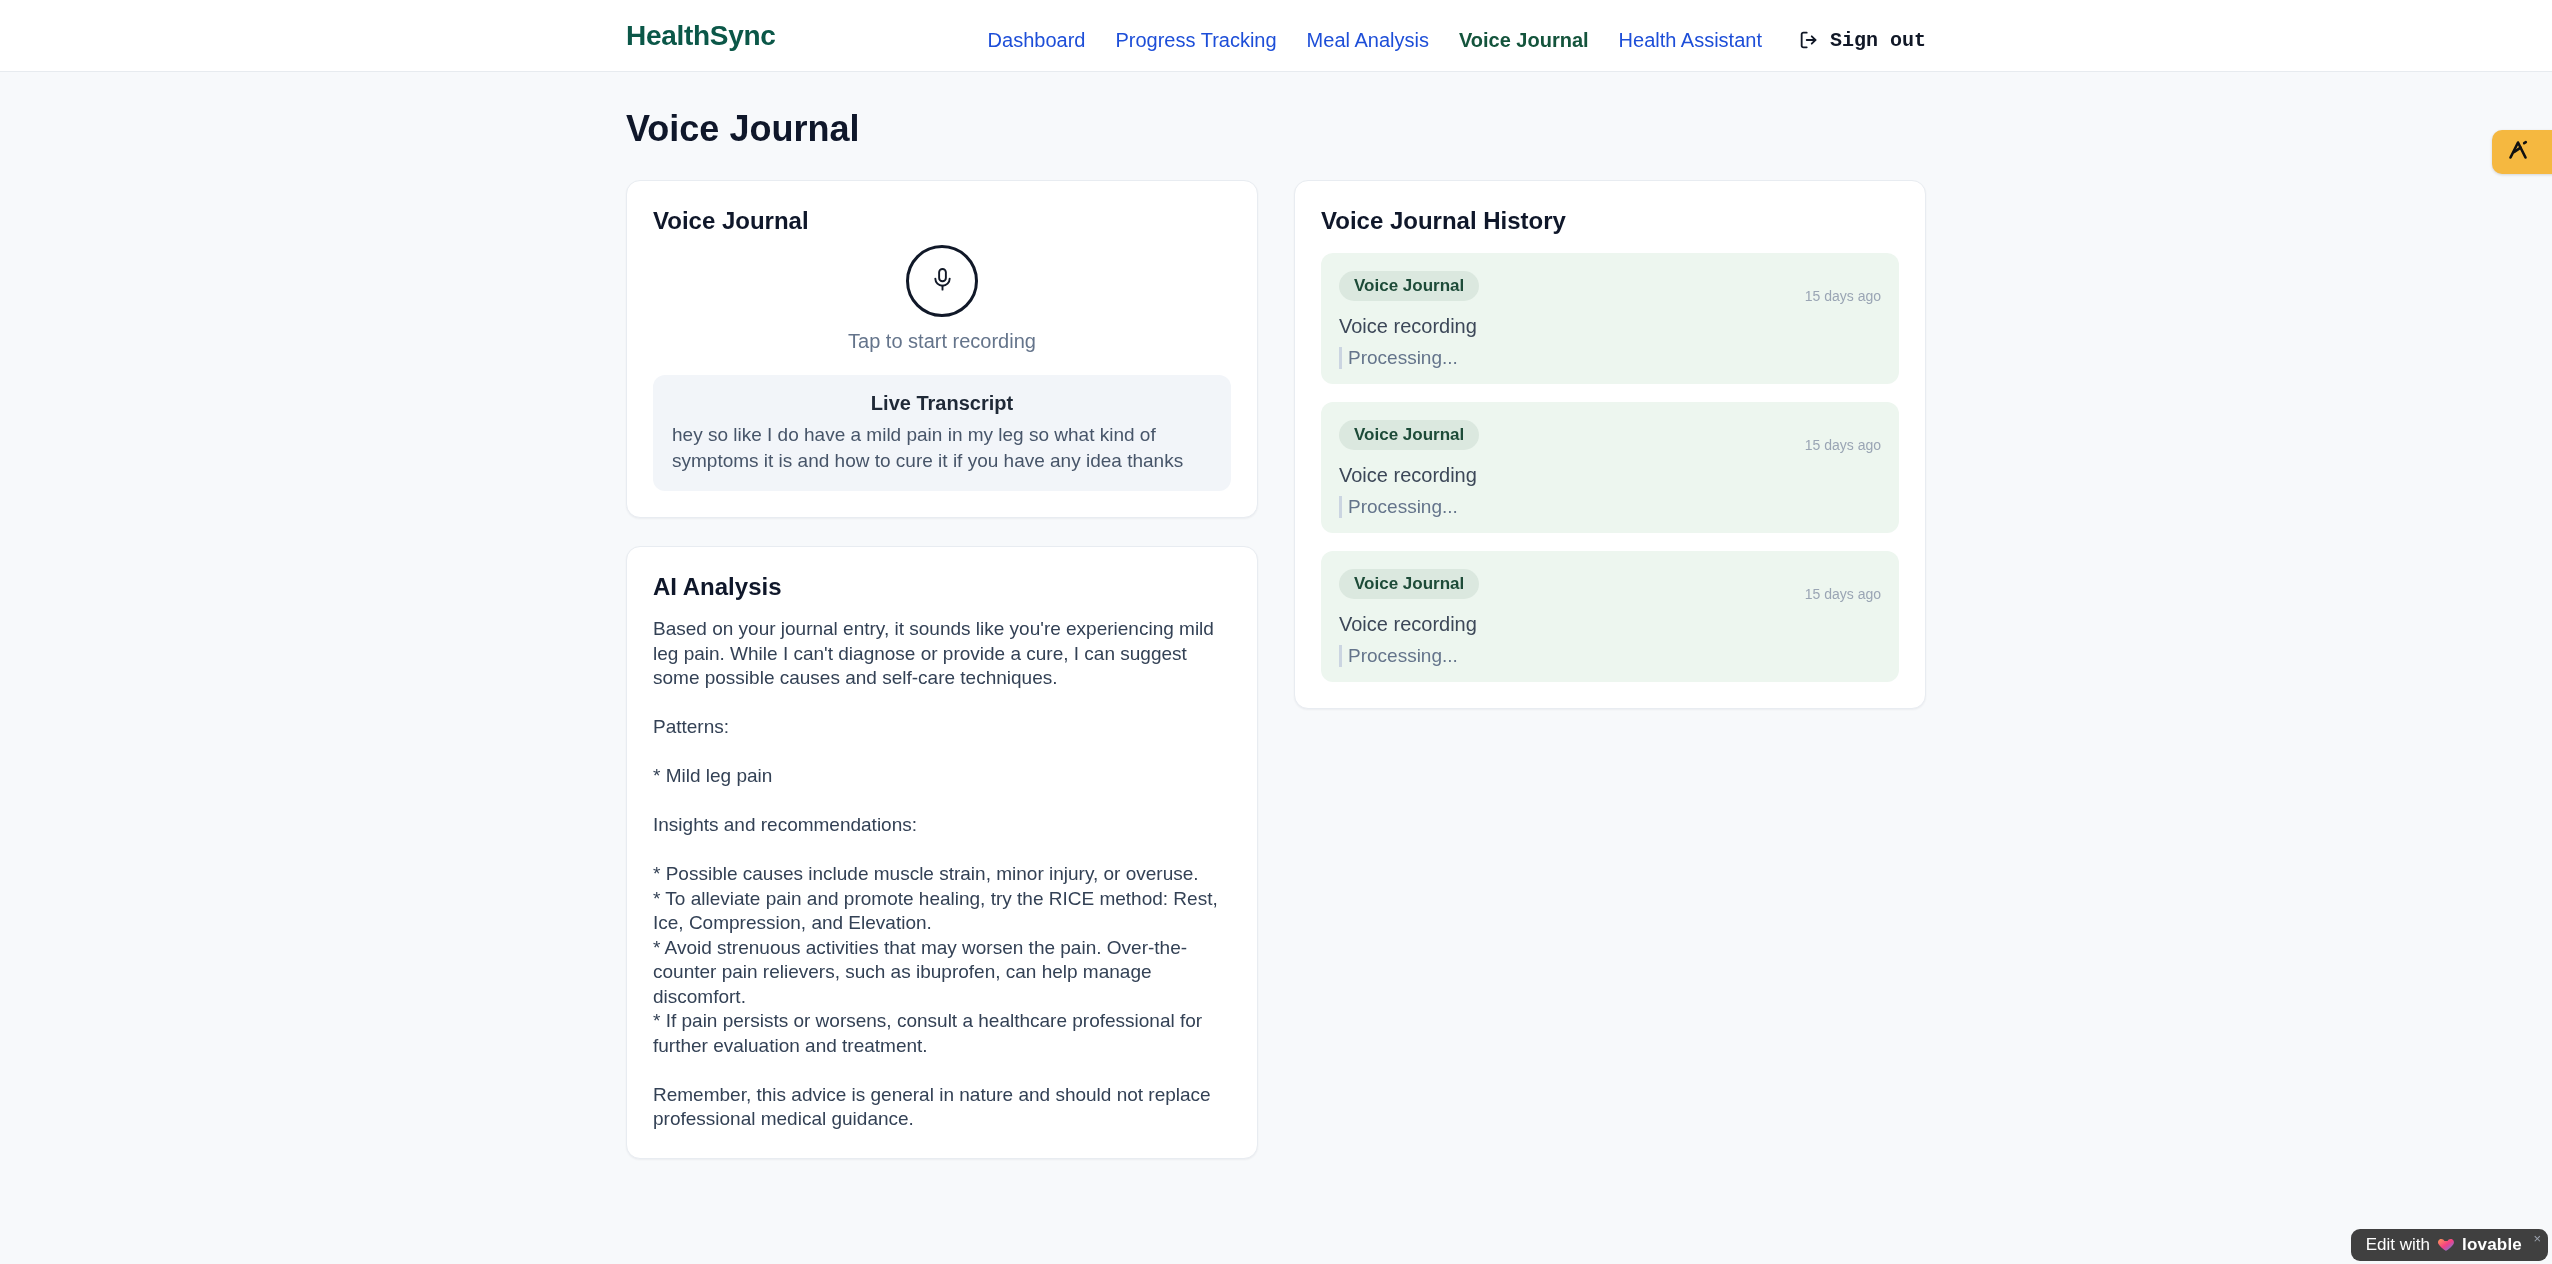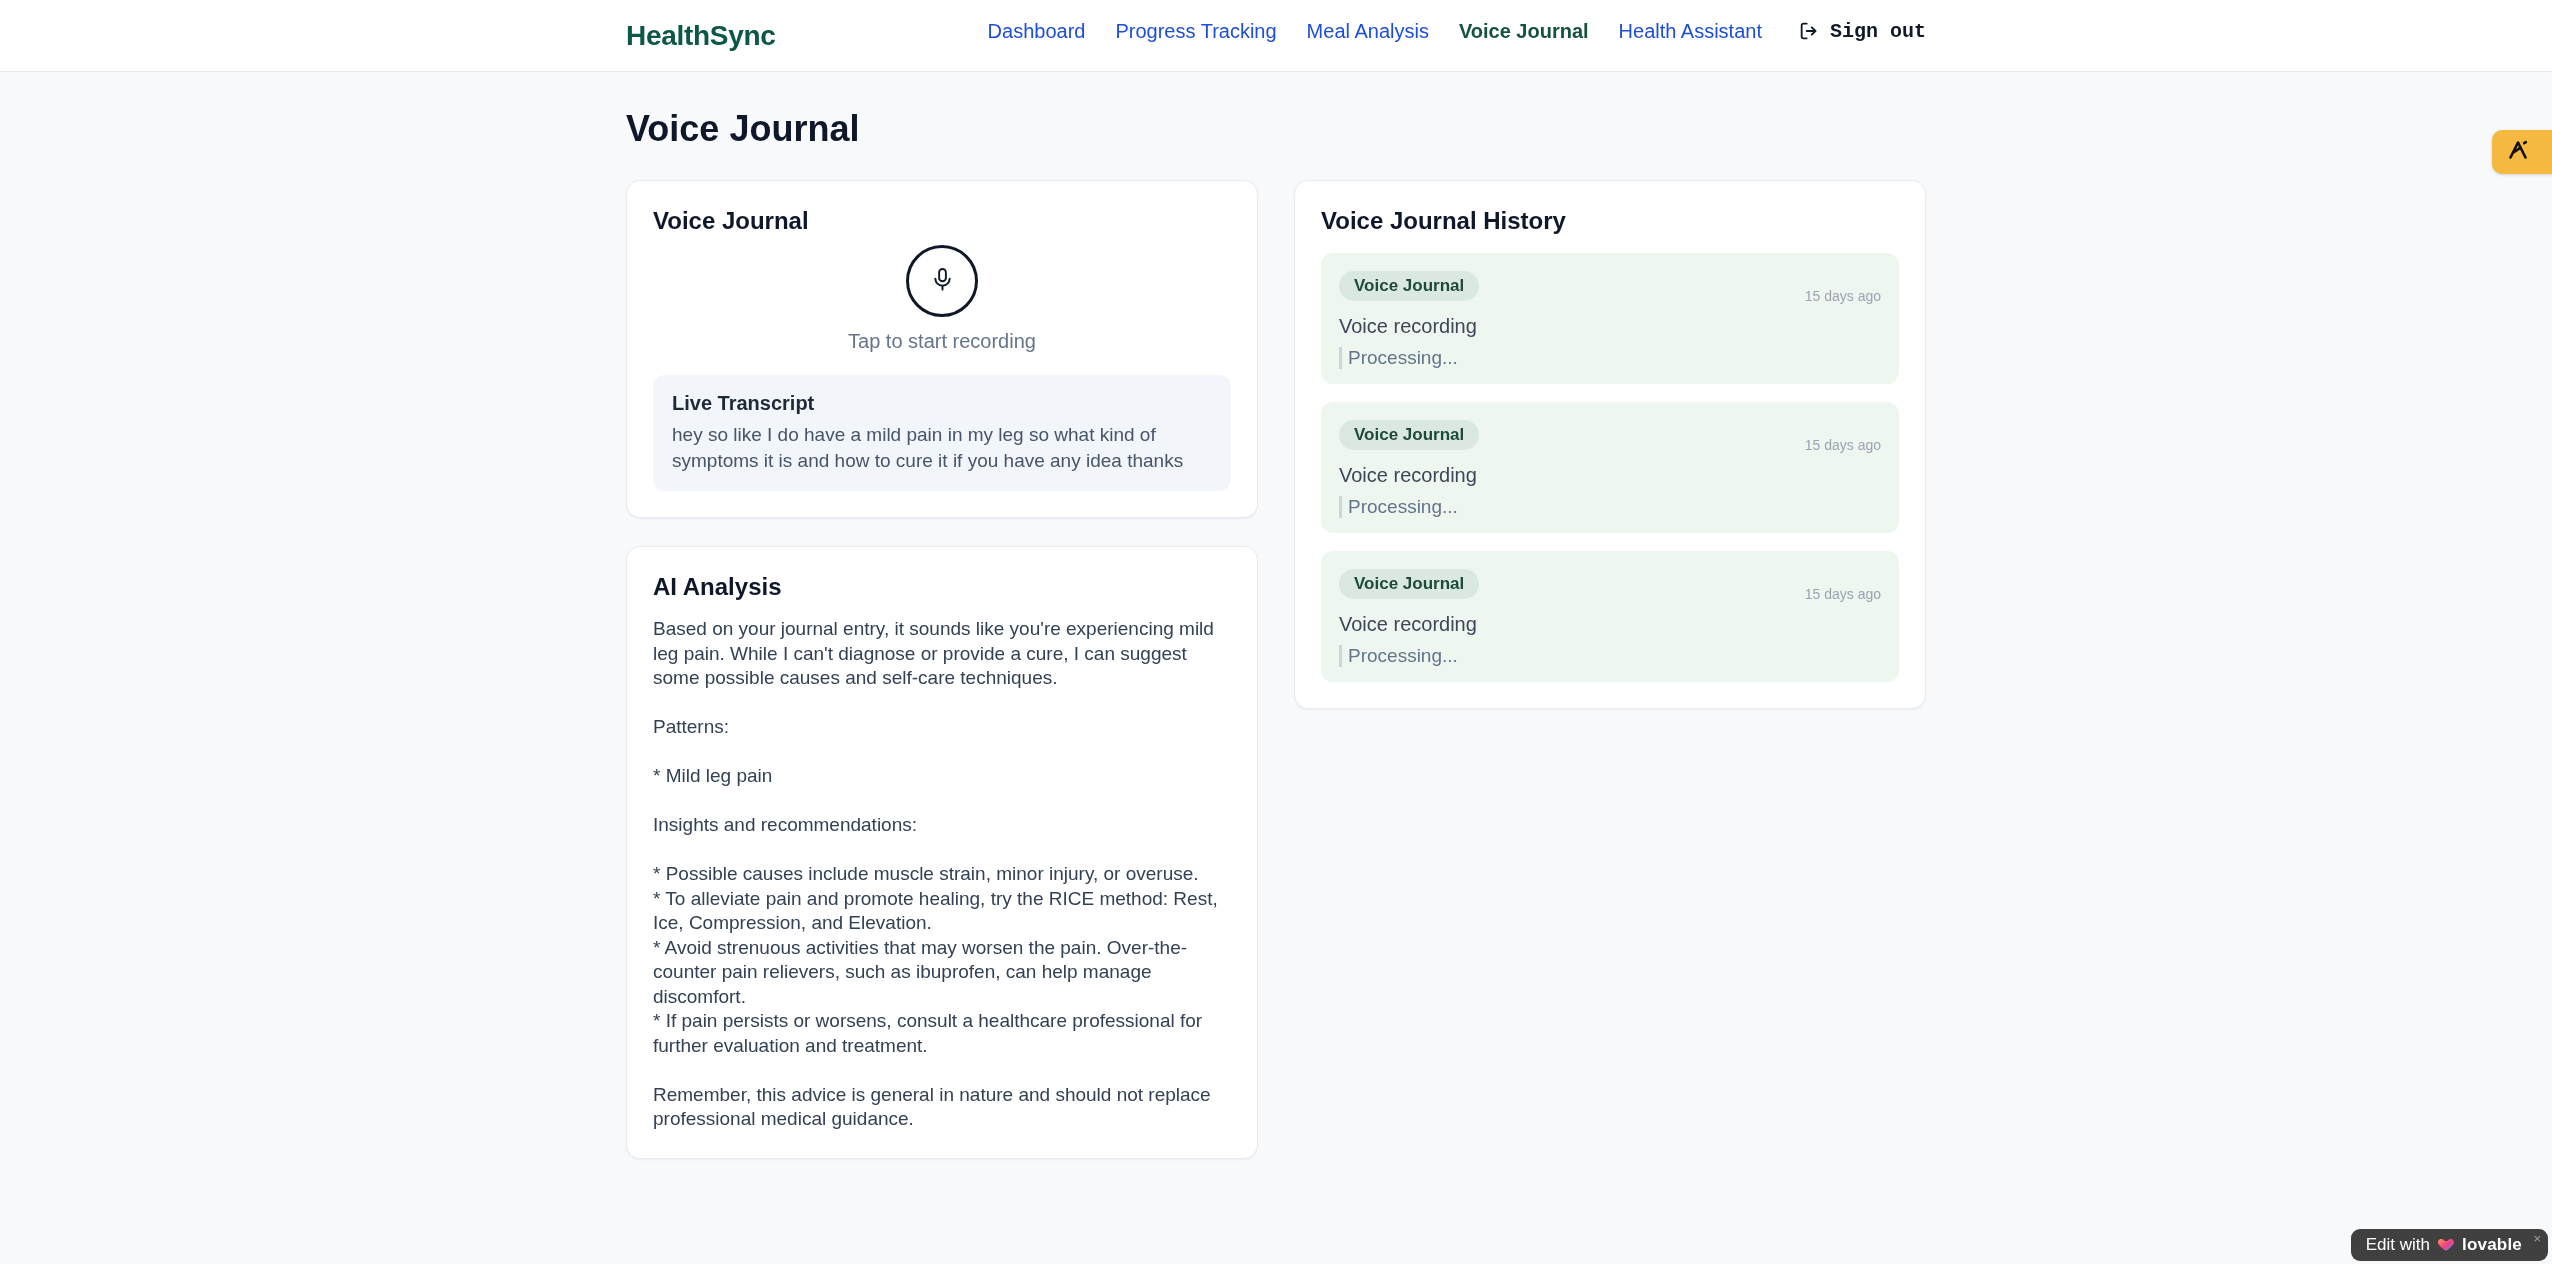--- a/index.html
+++ b/index.html
@@ -13,21 +13,21 @@
   }
   .container { width:1300px; margin:0 auto; }
 
   
   .header {
     background:#ffffff;
     border-bottom:1px solid #e7ebef;
     height:72px;
     display:flex; align-items:center;
   }
-  .header .container { display:flex; align-items:flex-start; justify-content:space-between; }
+  .header .container { display:flex; align-items:flex-end; justify-content:space-between; }
   .logo {
     font-size:28px; font-weight:bold; color:#0b5748;
     text-decoration:none; letter-spacing:-0.3px; cursor:pointer;
   }
   .nav { display:flex; align-items:center; gap:30px; }
   .nav a {
     font-size:20px; color:#1d4ed8; text-decoration:none; cursor:pointer;
   }
   .nav a.active { color:#14543c; font-weight:600; }
   .signout {
@@ -59,21 +59,21 @@
     background:#ffffff; border:3px solid #101828;
     display:flex; align-items:center; justify-content:center;
     cursor:pointer;
   }
   .mic-btn svg { width:27px; height:27px; }
   .tap-hint { margin-top:13px; font-size:20px; color:#64748b; }
   .transcript-box {
     margin-top:22px; background:#f2f5f9; border-radius:12px;
     padding:17px 19px;
   }
-  .transcript-title { font-size:20px; font-weight:600; color:#1f2937; margin-bottom:7px; }
+  .transcript-title { font-size:20px; font-weight:600; color:#1f2937; margin-bottom:7px;text-align:center; }
   .transcript-text { font-size:19px; line-height:26px; color:#475569; }
 
   
   .analysis-card { margin-top:28px; }
   .analysis-body {
     margin-top:16px; font-size:19px; line-height:24.5px; color:#334155;
     white-space:pre-line;
   }
 
   

